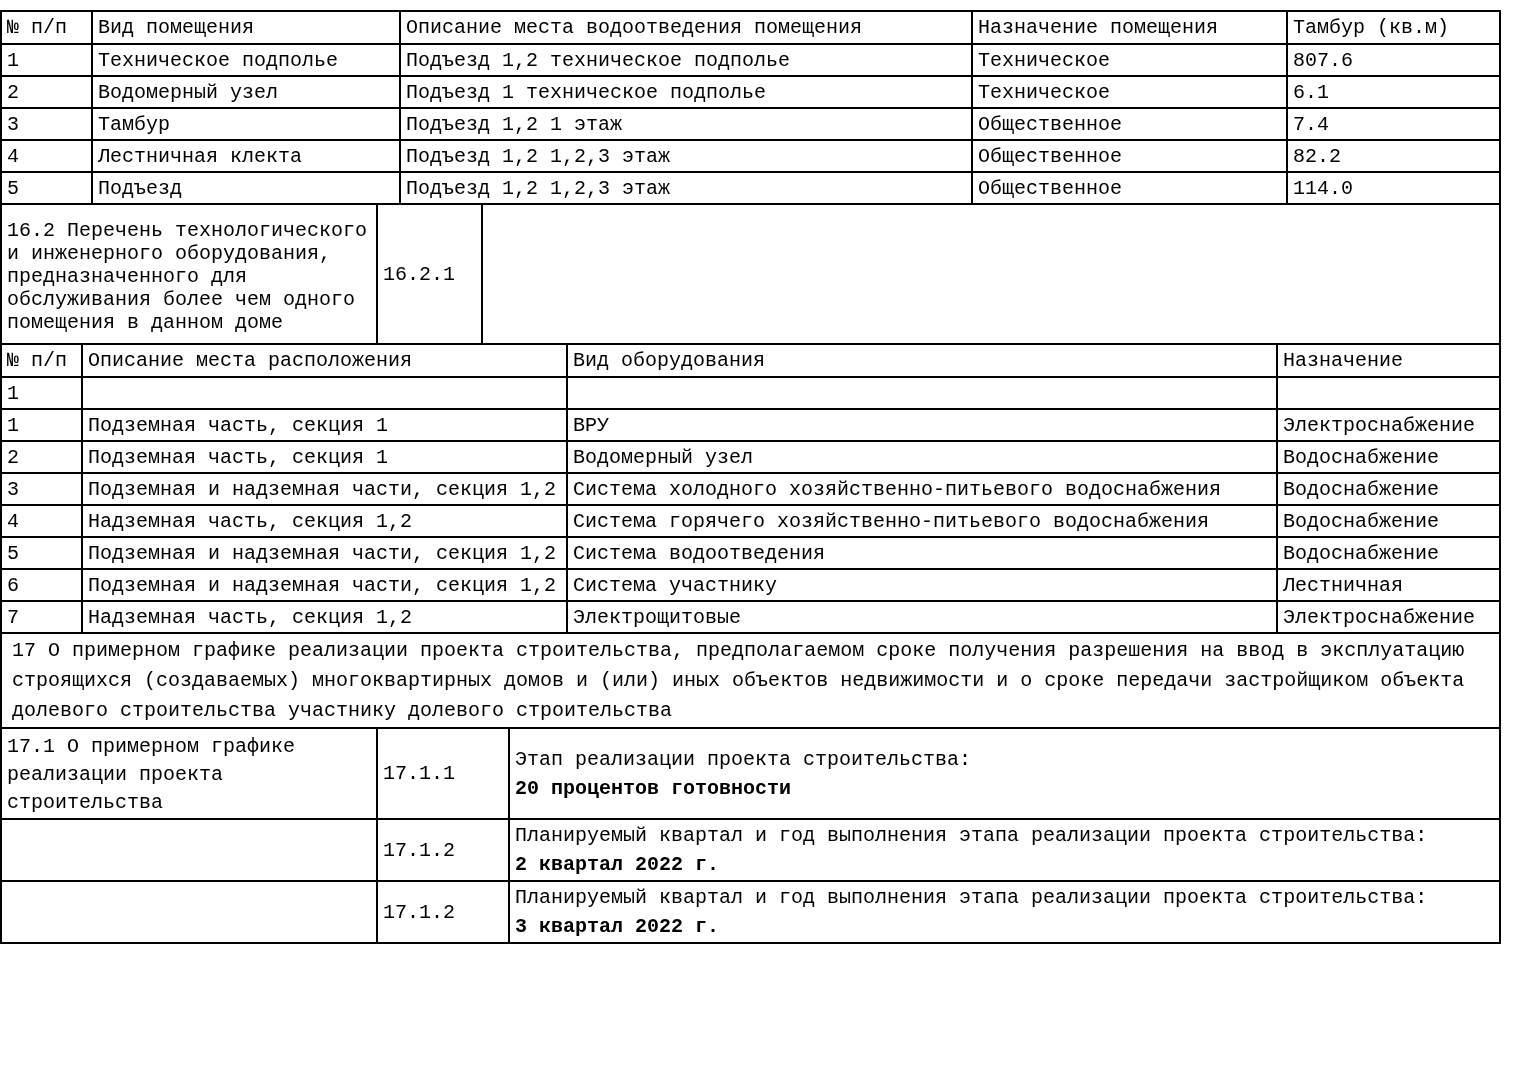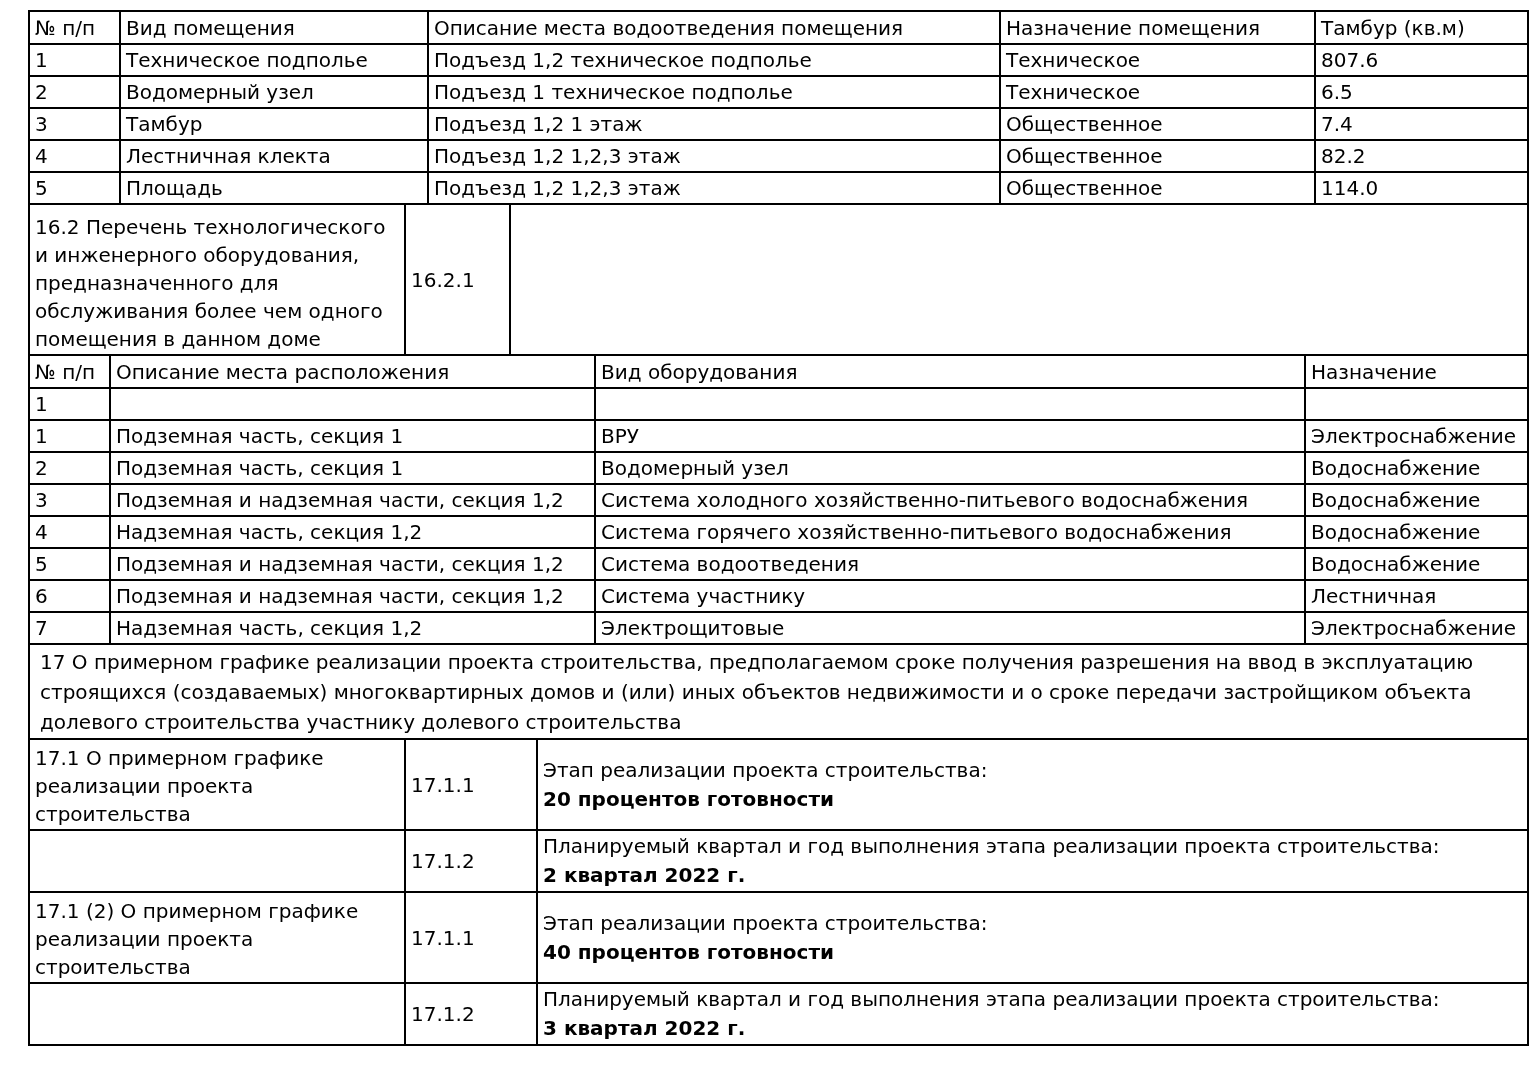--- a/index.html
+++ b/index.html
@@ -4,39 +4,39 @@
 <style>
   html,body{margin:0;padding:0;}
   body{
     width:1529px;height:1080px;
     background:#ffffff;
     color:#000000;
     font-family:"DejaVu Sans","Liberation Sans",sans-serif;
     font-size:20px;
     overflow:hidden;
   }
-  .doc{margin:10px 0 0 28px;width:1410px;}
+  .doc{margin:10px 0 0 0;width:1410px;font-family:Liberation Mono, monospace;}
   table{
     border-collapse:collapse;
     table-layout:fixed;
     width:1499px;
     margin-top:-2px;
   }
   table:first-child{margin-top:0;}
   td{
     border:2px solid #000000;
     padding:1px 5px;
     vertical-align:middle;
     overflow:hidden;
     white-space:nowrap;
   }
   .t-rooms tr,.t-equip tr{height:32px;}
   .t-rooms tr.hdr,.t-equip tr.hdr{height:33px;}
   .t-162 tr{height:140px;}
-  .t-162 td.label-cell{vertical-align:top;line-height:28px;white-space:normal;padding-top:8px;}
+  .t-162 td.label-cell{vertical-align:top;line-height:23px;white-space:normal;padding-top:14px;}
   .t-17 tr{height:94px;}
   .t-17 td{vertical-align:top;line-height:30px;white-space:normal;padding-top:2px;padding-left:10px;}
   .t-sched td.label-cell{vertical-align:top;line-height:28px;white-space:normal;padding-top:4px;border-radius:7px;}
   .t-sched td.content-cell{line-height:29px;white-space:normal;}
   .t-sched tr.r-a{height:82px;}
   .t-sched tr.r-b{height:62px;}
   .t-sched tr.r-c{height:88px;}
   .t-sched tr.r-d{height:62px;}
   .val{font-weight:bold;}
 </style>
@@ -66,39 +66,39 @@
       <td>Техническое подполье</td>
       <td>Подъезд 1,2 техническое подполье</td>
       <td>Техническое</td>
       <td>807.6</td>
     </tr>
     <tr>
       <td>2</td>
       <td>Водомерный узел</td>
       <td>Подъезд 1 техническое подполье</td>
       <td>Техническое</td>
-      <td>6.5</td>
+      <td>6.1</td>
     </tr>
     <tr>
       <td>3</td>
       <td>Тамбур</td>
       <td>Подъезд 1,2 1 этаж</td>
       <td>Общественное</td>
       <td>7.4</td>
     </tr>
     <tr>
       <td>4</td>
       <td>Лестничная клекта</td>
       <td>Подъезд 1,2 1,2,3 этаж</td>
       <td>Общественное</td>
       <td>82.2</td>
     </tr>
     <tr>
       <td>5</td>
-      <td>Площадь</td>
+      <td>Подъезд</td>
       <td>Подъезд 1,2 1,2,3 этаж</td>
       <td>Общественное</td>
       <td>114.0</td>
     </tr>
   </tbody>
     </table>
 
   <table class="t-162">
     <colgroup>
         <col style="width:376px">
@@ -206,28 +206,20 @@
       </td>
     </tr>
     <tr class="r-b">
       <td class="label-cell"></td>
       <td>17.1.2</td>
       <td class="content-cell">
         <div>Планируемый квартал и год выполнения этапа реализации проекта строительства:</div>
         <div class="val">2 квартал 2022 г.</div>
       </td>
     </tr>
-    <tr class="r-c">
-      <td class="label-cell">17.1 (2) О примерном графике реализации проекта строительства</td>
-      <td>17.1.1</td>
-      <td class="content-cell">
-        <div>Этап реализации проекта строительства:</div>
-        <div class="val">40 процентов готовности</div>
-      </td>
-    </tr>
     <tr class="r-d">
       <td class="label-cell"></td>
       <td>17.1.2</td>
       <td class="content-cell">
         <div>Планируемый квартал и год выполнения этапа реализации проекта строительства:</div>
         <div class="val">3 квартал 2022 г.</div>
       </td>
     </tr>
   </tbody>
     </table>

